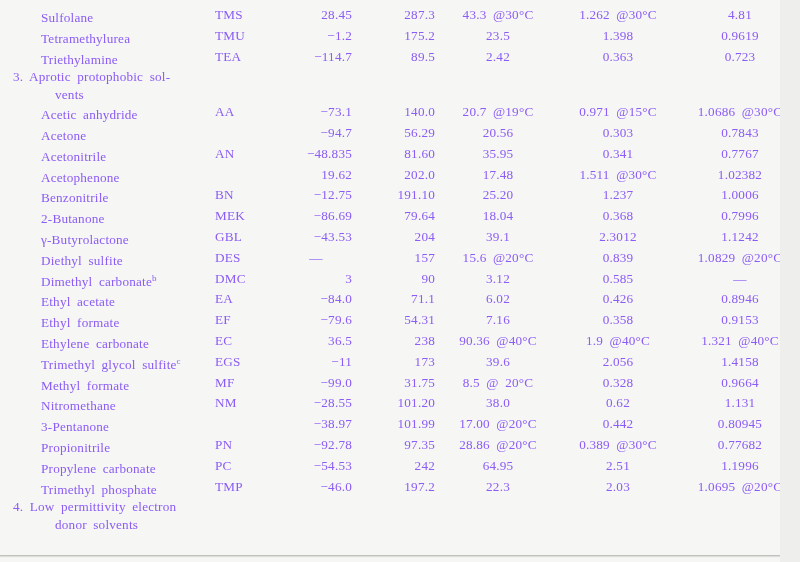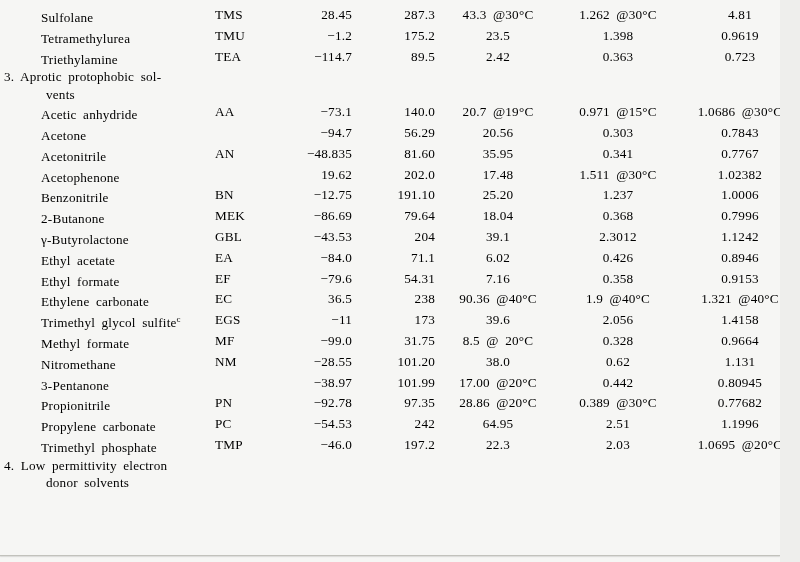--- a/index.html
+++ b/index.html
@@ -6,21 +6,21 @@
   body {
     width: 800px; height: 562px;
     background: #eeeeec;
     font-family: "Liberation Serif", serif;
   }
   .page {
     position: relative;
     width: 780px; height: 562px;
     background: #f6f6f4;
     overflow: hidden;
-    color: #000000;
+    color: #8b5cf6;
   }
   table.solvents {
     border-collapse: collapse;
     table-layout: fixed;
     width: 800px;
     margin-top: 6px;
   }
   td {
     padding: 0;
     font-size: 13.2px;
@@ -33,21 +33,21 @@
   }
   td.c-name { padding-left: 41px; }
   td.c-name sup { font-size: 9px; letter-spacing: 0; }
   td.c-abbr { padding-left: 3px; }
   td.c-mp   { text-align: right; }
   td.c-bp   { text-align: right; padding-right: 5px; }
   td.c-eps  { text-align: center; }
   td.c-visc { text-align: center; }
   td.c-dens { text-align: center; }
   td.dash   { text-align: center; }
-  td.c-section { padding-left: 4px; }
+  td.c-section { padding-left: 13px; }
   .sec-l2 { padding-left: 42px; }
   .bottom-rule {
     position: absolute;
     left: 0; right: 0;
     bottom: 6px;
     height: 1px;
     background: #c2c2bc;
     box-shadow: 0 1px 1px rgba(160,160,155,0.35);
   }
 </style>
@@ -167,21 +167,39 @@
     <td class="c-name"><span class="nm">γ-Butyrolactone</span><sup class="sp"></sup></td>
     <td class="c-abbr">GBL</td>
     <td class="c-mp">−43.53</td>
     <td class="c-bp">204</td>
     <td class="c-eps">39.1</td>
     <td class="c-visc">2.3012</td>
     <td class="c-dens">1.1242</td>
   </tr>
 
 
-
+  <tr>
+    <td class="c-name"><span class="nm">Diethyl sulfite</span><sup class="sp"></sup></td>
+    <td class="c-abbr">DES</td>
+    <td class="c-mp dash">—</td>
+    <td class="c-bp">157</td>
+    <td class="c-eps">15.6 @20°C</td>
+    <td class="c-visc">0.839</td>
+    <td class="c-dens">1.0829 @20°C</td>
+  </tr>
+
+  <tr>
+    <td class="c-name"><span class="nm">Dimethyl carbonate</span><sup class="sp">b</sup></td>
+    <td class="c-abbr">DMC</td>
+    <td class="c-mp">3</td>
+    <td class="c-bp">90</td>
+    <td class="c-eps">3.12</td>
+    <td class="c-visc">0.585</td>
+    <td class="c-dens dash">—</td>
+  </tr>
 
   <tr>
     <td class="c-name"><span class="nm">Ethyl acetate</span><sup class="sp"></sup></td>
     <td class="c-abbr">EA</td>
     <td class="c-mp">−84.0</td>
     <td class="c-bp">71.1</td>
     <td class="c-eps">6.02</td>
     <td class="c-visc">0.426</td>
     <td class="c-dens">0.8946</td>
   </tr>

